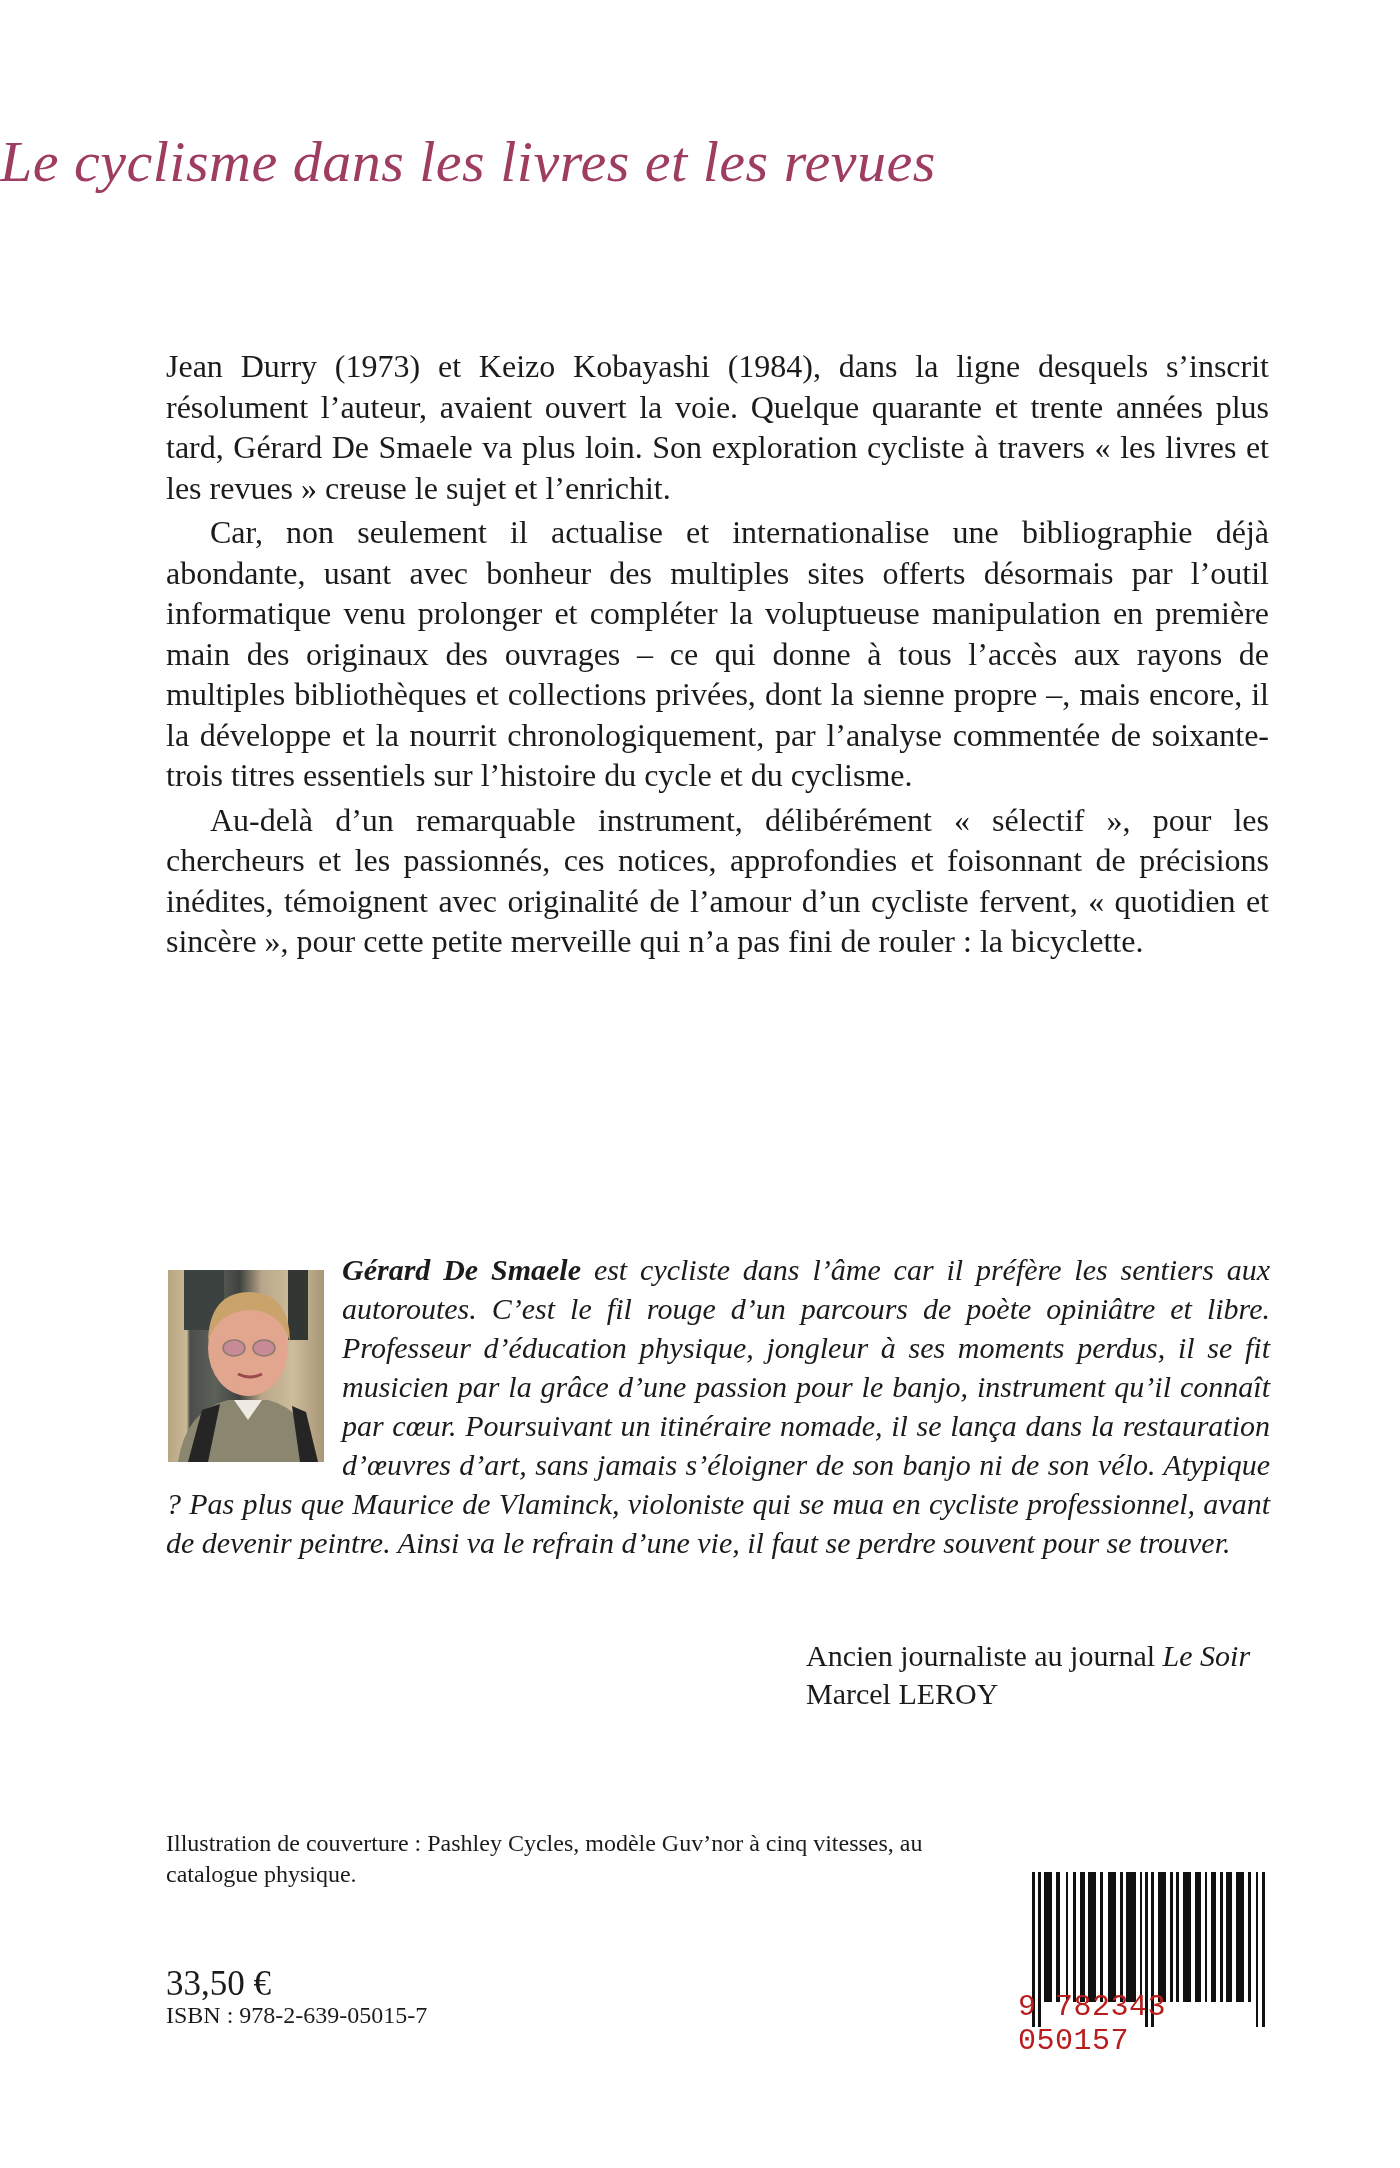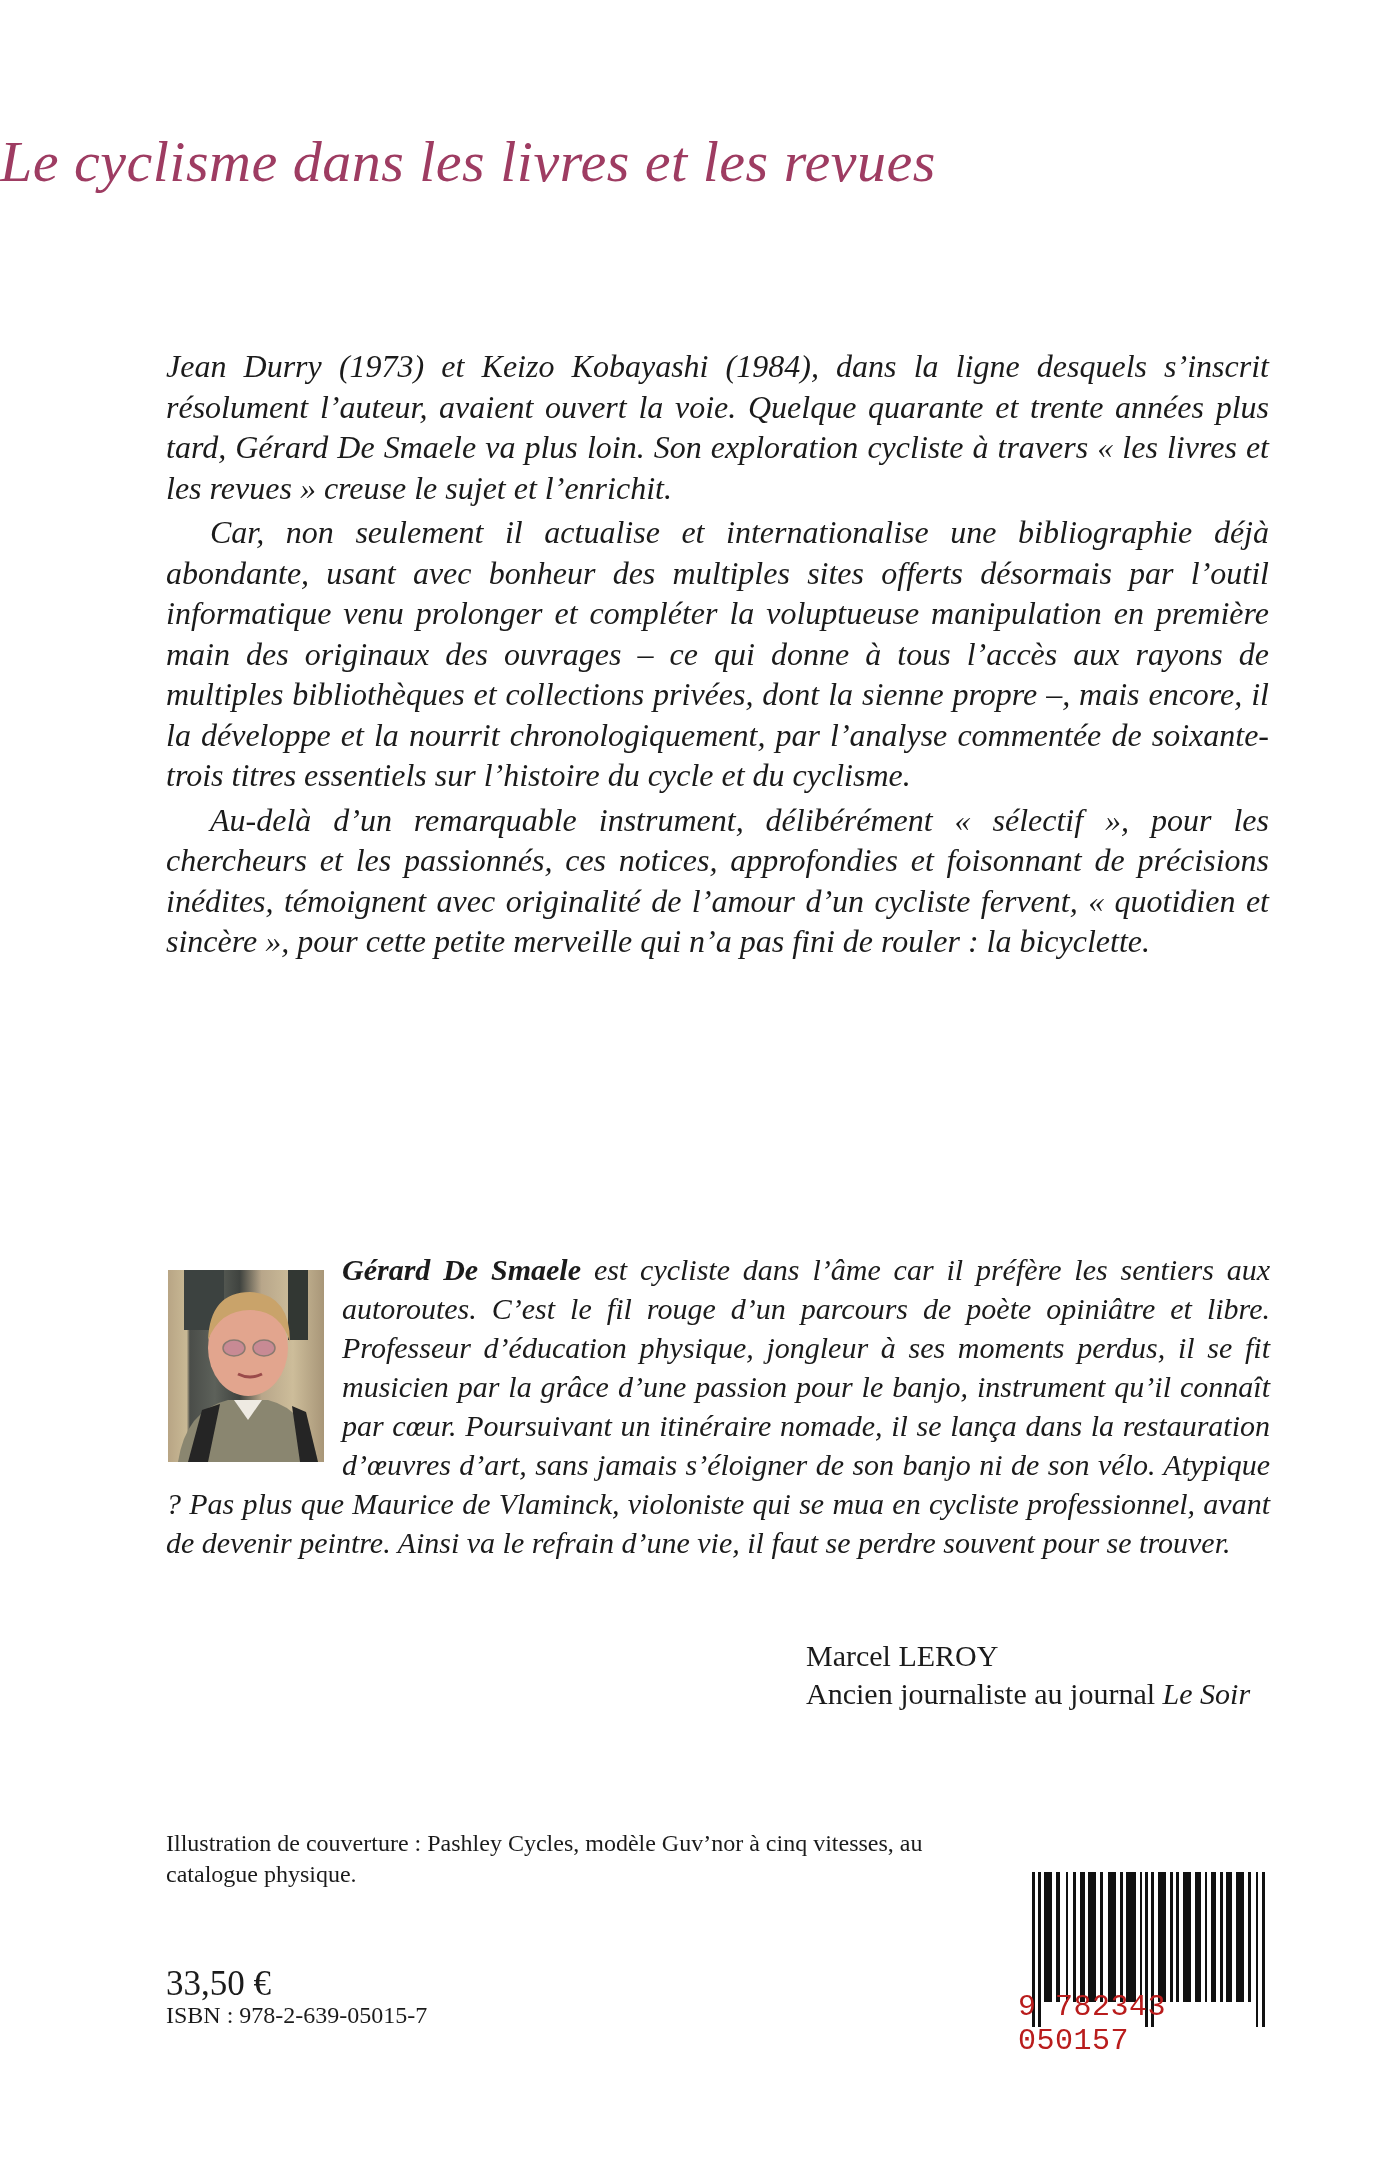--- a/index.html
+++ b/index.html
@@ -1,19 +1,19 @@
 <!DOCTYPE html>
 <html><head>
 <meta charset="utf-8">
 <style>
   html, body { margin:0; padding:0; background:#ffffff; }
   body { width:1400px; height:2168px; position:relative; overflow:hidden; font-family:"Liberation Serif","DejaVu Serif",serif; color:#1b1b1b; }
   .title { position:absolute; left:0; width:1400px; top:128px; font-style:italic; font-size:58px; letter-spacing:0.5px; color:#9e3c62; font-family:"Liberation Serif",serif; }
   .body { position:absolute; left:166px; width:1104px; top:346px; font-size:32px; line-height:40.5px; text-align:justify; }
-  .body p { margin:0 1px 4px 0; text-indent:0;font-style:italic; }
+  .body p { margin:0 1px 4px 0; text-indent:0; }
   .body p.ind { text-indent:44px; }
   .bio { position:absolute; left:166px; width:1104px; top:1250px; font-size:30px; line-height:39px; font-style:italic; text-align:justify; }
   .bio .photo { float:left; width:156px; height:192px; margin:20px 18px 0 2px; position:relative; overflow:hidden; background:linear-gradient(90deg,#b8a585 0%,#c9b995 12%,#4a4d49 14%,#5d615a 30%,#3f433f 46%,#b8a68a 60%,#cdbd9a 80%,#a89678 100%); }
   .bio .name { font-weight:bold; }
   .sig { position:absolute; left:806px; top:1637px; font-size:30px; line-height:38px; }
   .sig em { font-style:italic; }
   .credit { position:absolute; left:166px; top:1828px; width:800px; font-size:24px; line-height:31px; }
   .price { position:absolute; left:166px; top:1964px; font-size:35px; }
   .isbn { position:absolute; left:166px; top:2002px; font-size:24px; }
   .barcode { position:absolute; left:1030px; top:1872px; width:240px; height:155px; }
@@ -44,22 +44,22 @@
       <path d="M10 192 Q18 140 60 130 L100 130 Q140 140 150 192Z" fill="#8a8670"></path>
       <path d="M20 192 L34 140 L52 134 L40 192Z" fill="#252525"></path>
       <path d="M150 192 L138 142 L124 136 L132 192Z" fill="#252525"></path>
       <path d="M66 130 L80 150 L94 130Z" fill="#eeeae2"></path>
     </svg>
   </div>
   <span class="name">Gérard De Smaele</span><span> est cycliste dans l’âme car il préfère les sentiers aux autoroutes. C’est le fil rouge d’un parcours de poète opiniâtre et libre. Professeur d’éducation physique, jongleur à ses moments perdus, il se fit musicien par la grâce d’une passion pour le banjo, instrument qu’il connaît par cœur. Poursuivant un itinéraire nomade, il se lança dans la restauration d’œuvres d’art, sans jamais s’éloigner de son banjo ni de son vélo. Atypique ? Pas plus que Maurice de Vlaminck, violoniste qui se mua en cycliste professionnel, avant de devenir peintre. Ainsi va le refrain d’une vie, il faut se perdre souvent pour se trouver.</span>
 </div>
 
 <div class="sig">
+  <div><span>Ancien journaliste au journal </span><em>Le Soir</em></div>
   <div>Marcel LEROY</div>
-  <div><span>Ancien journaliste au journal </span><em>Le Soir</em></div>
 </div>
 
 <div class="credit">Illustration de couverture : Pashley Cycles, modèle Guv’nor à cinq vitesses, au catalogue physique.</div>
 <div class="price">33,50 €</div>
 <div class="isbn">ISBN : 978-2-639-05015-7</div>
 
 <svg class="barcode" viewBox="0 0 240 155">
   <g fill="#111">
     <rect x="2" y="0" width="3" height="155"></rect>
       <rect x="8" y="0" width="3" height="155"></rect>

